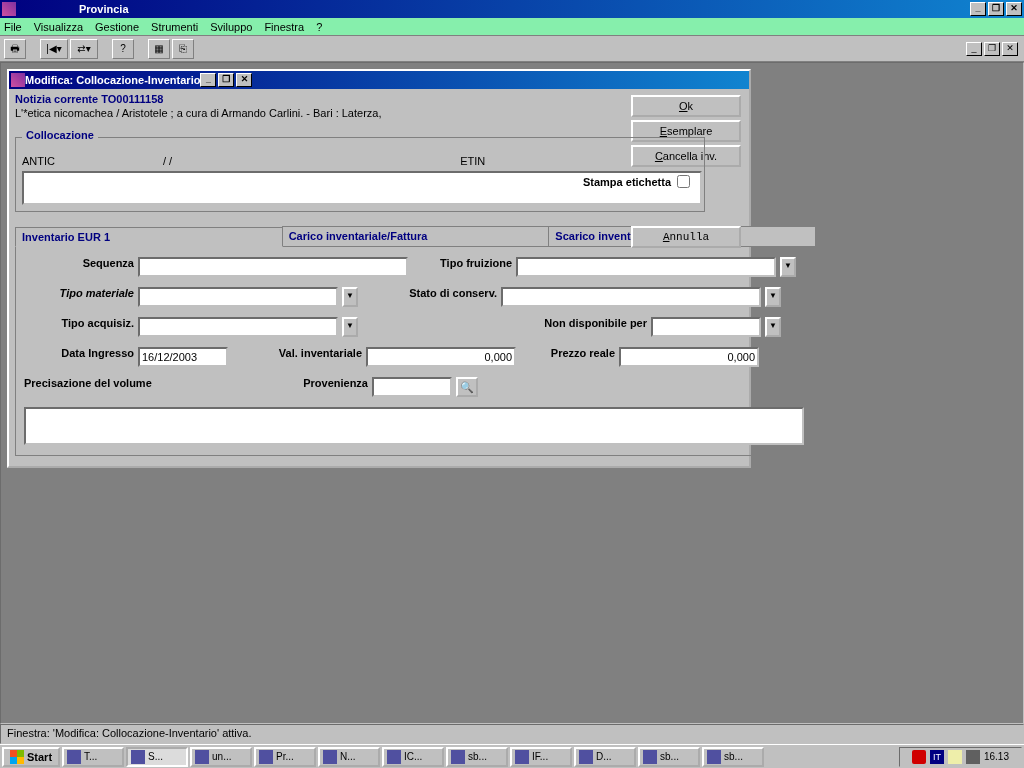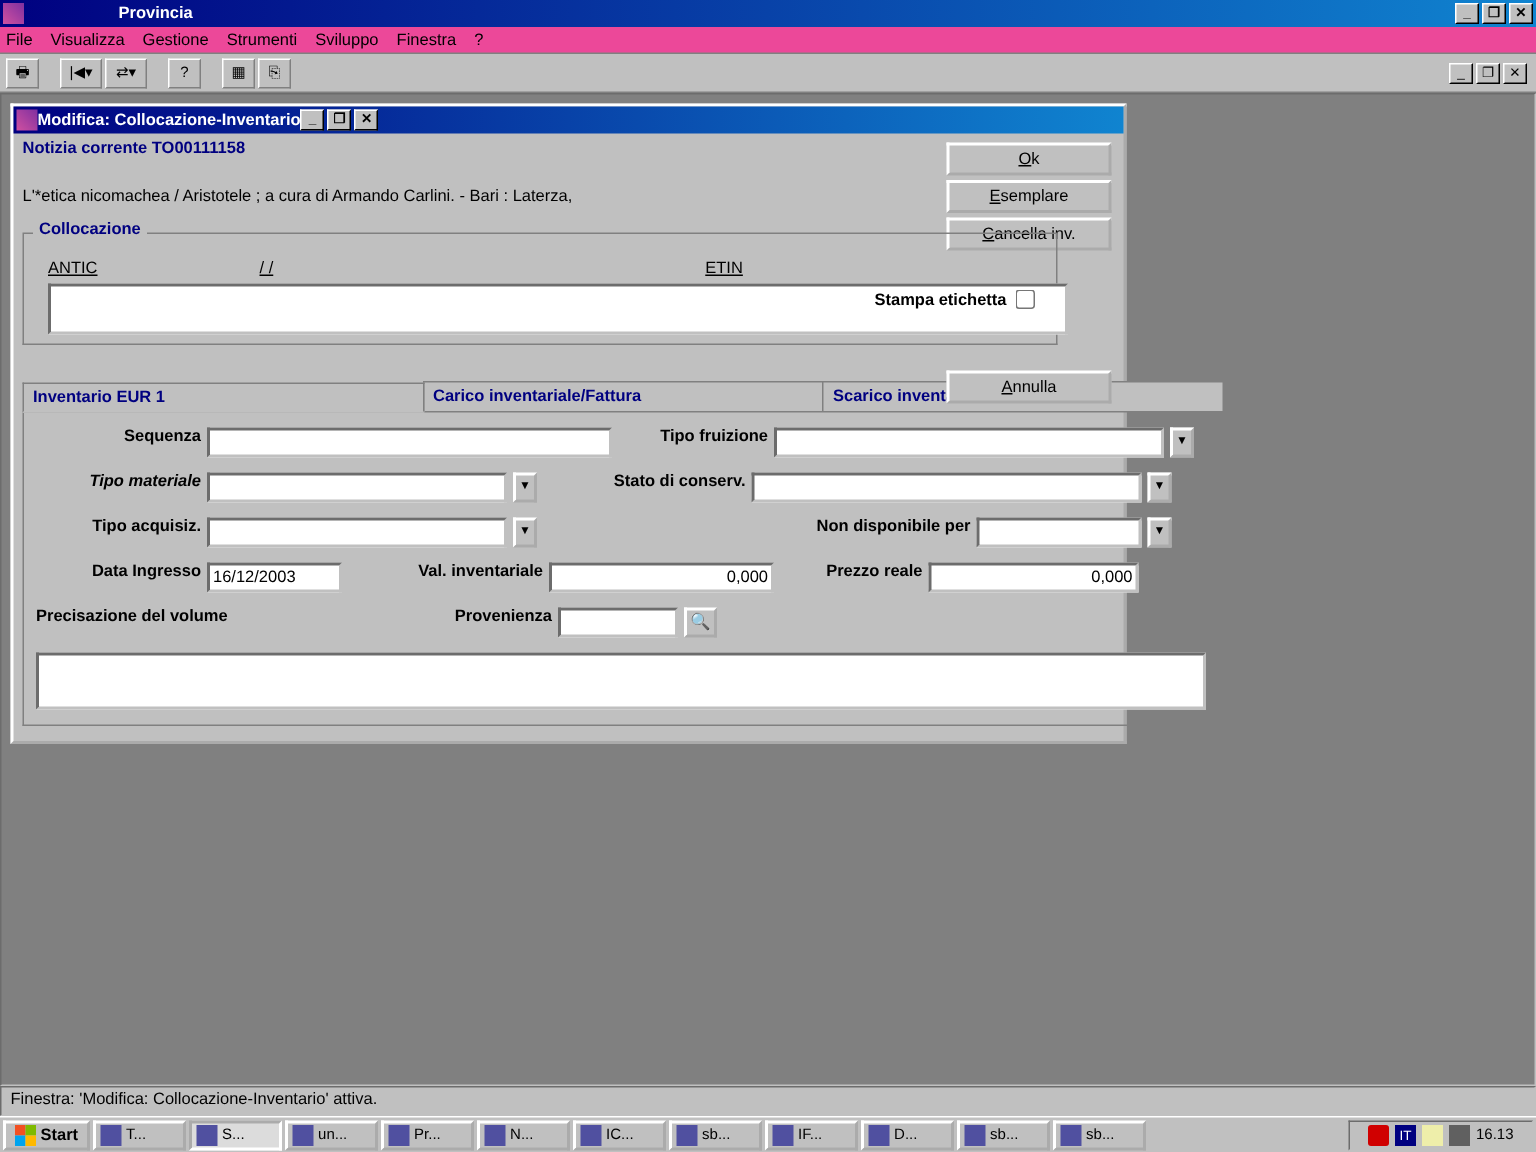--- a/index.html
+++ b/index.html
@@ -26,21 +26,21 @@
 .winbtns { display: flex; gap: 2px; }
 .winbtn {
   width: 16px; height: 14px;
   background: #c0c0c0;
   border: 1px solid #fff;
   border-right-color: #000; border-bottom-color: #000;
   font-size: 9px; text-align: center; line-height: 11px;
   color: #000;
 }
 .menubar {
-  background: #ec4899;
+  background: #86efac;
   height: 18px;
   display: flex;
   align-items: center;
   padding: 0 4px;
   border-bottom: 1px solid #808080;
 }
 .menubar span { margin-right: 12px; cursor: default; }
 .toolbar {
   background: #c0c0c0;
   height: 26px;
@@ -72,40 +72,39 @@
   border: 2px outset #fff;
 }
 .child-title {
   background: linear-gradient(to right, #000080, #1084d0);
   color: #fff; height: 18px;
   display: flex; align-items: center;
   padding: 0 2px; font-weight: bold;
 }
 .child-body { padding: 4px 6px 10px 6px; position: relative; }
 .notizia-lbl { color: #000080; font-weight: bold; }
-.notizia-desc { color: #000; margin-top: 20px; }
+.notizia-desc { color: #000; margin-top: 2px; }
 .rightbtns {
   position: absolute; top: 6px; right: 8px;
   display: flex; flex-direction: column; gap: 3px;
 }
 .btn3d {
   width: 110px; height: 22px;
   background: #c0c0c0;
   border: 2px outset #fff;
   text-align: center; font-size: 11px;
   display: flex; align-items: center; justify-content: center;
 }
-.btn3d.gap { margin-top: 77px; }
+.btn3d.gap { margin-top: 56px; font-family: Liberation Mono, monospace; }
 .groupbox {
   border: 1px solid #808080;
   border-top: none;
   margin-top: 10px;
-  padding: 18px 6px 6px 16px;
+  padding: 18px 6px 6px 6px;
   position: relative;
-  text-decoration: underline;
 }
 .groupbox .legend {
   position: absolute; top: -8px; left: 6px;
   background: #c0c0c0; padding: 0 4px;
   color: #000080; font-weight: bold;
 }
 .groupbox::before {
   content: ""; position: absolute; top: 0; left: 0; right: 0;
   border-top: 1px solid #808080;
 }
@@ -114,21 +113,21 @@
 .checkbox-line { position: absolute; top: 38px; right: 14px; display: flex; align-items: center; gap: 6px; font-weight: bold;}
 .input-sunken {
   background: #fff; border: 2px inset #c0c0c0;
   height: 20px; font-size: 11px; padding: 0 2px;
 }
 .bigtext {
   background: #fff; border: 2px inset #c0c0c0;
   width: 680px; height: 34px; margin-top: 4px;
 }
 .tabs-row {
-  display: flex; margin-top: 24px;
+  display: flex; margin-top: 14px;
   border-bottom: 1px solid #808080;
 }
 .tab {
   flex: 1; padding: 3px 6px;
   color: #000080; font-weight: bold;
   border: 1px solid #808080; border-bottom: none;
   background: #c0c0c0;
   margin-right: -1px;
 }
 .tab.active { background: #c0c0c0; position: relative; top: 1px; border-bottom: 1px solid #c0c0c0; }

